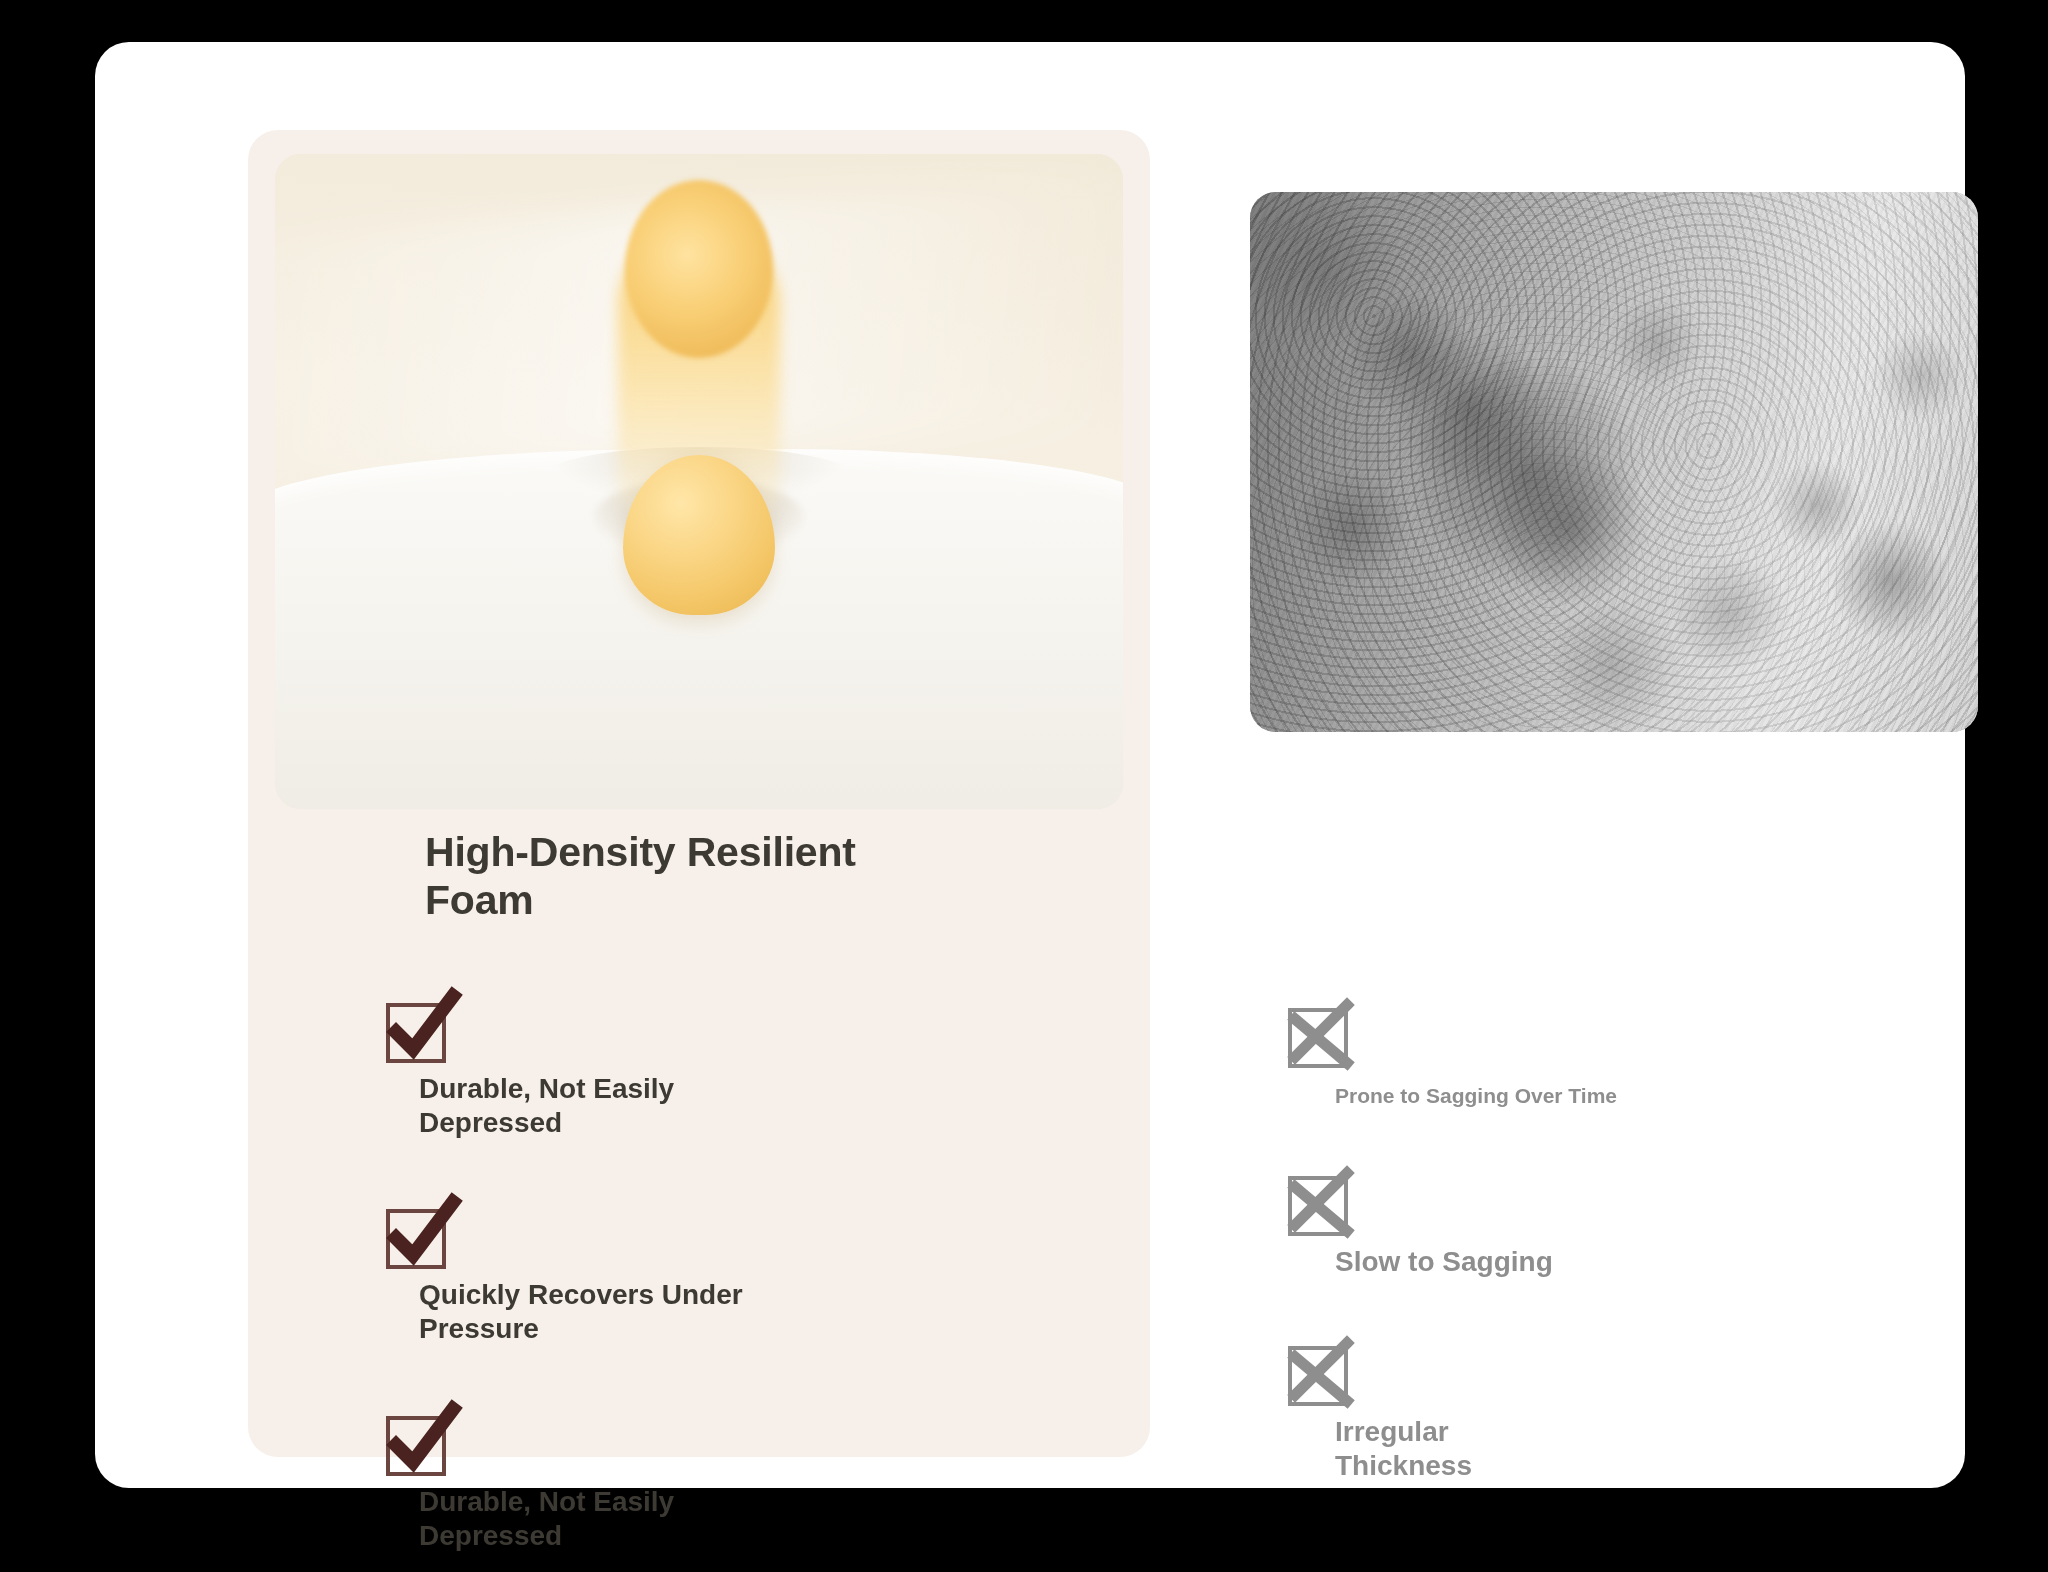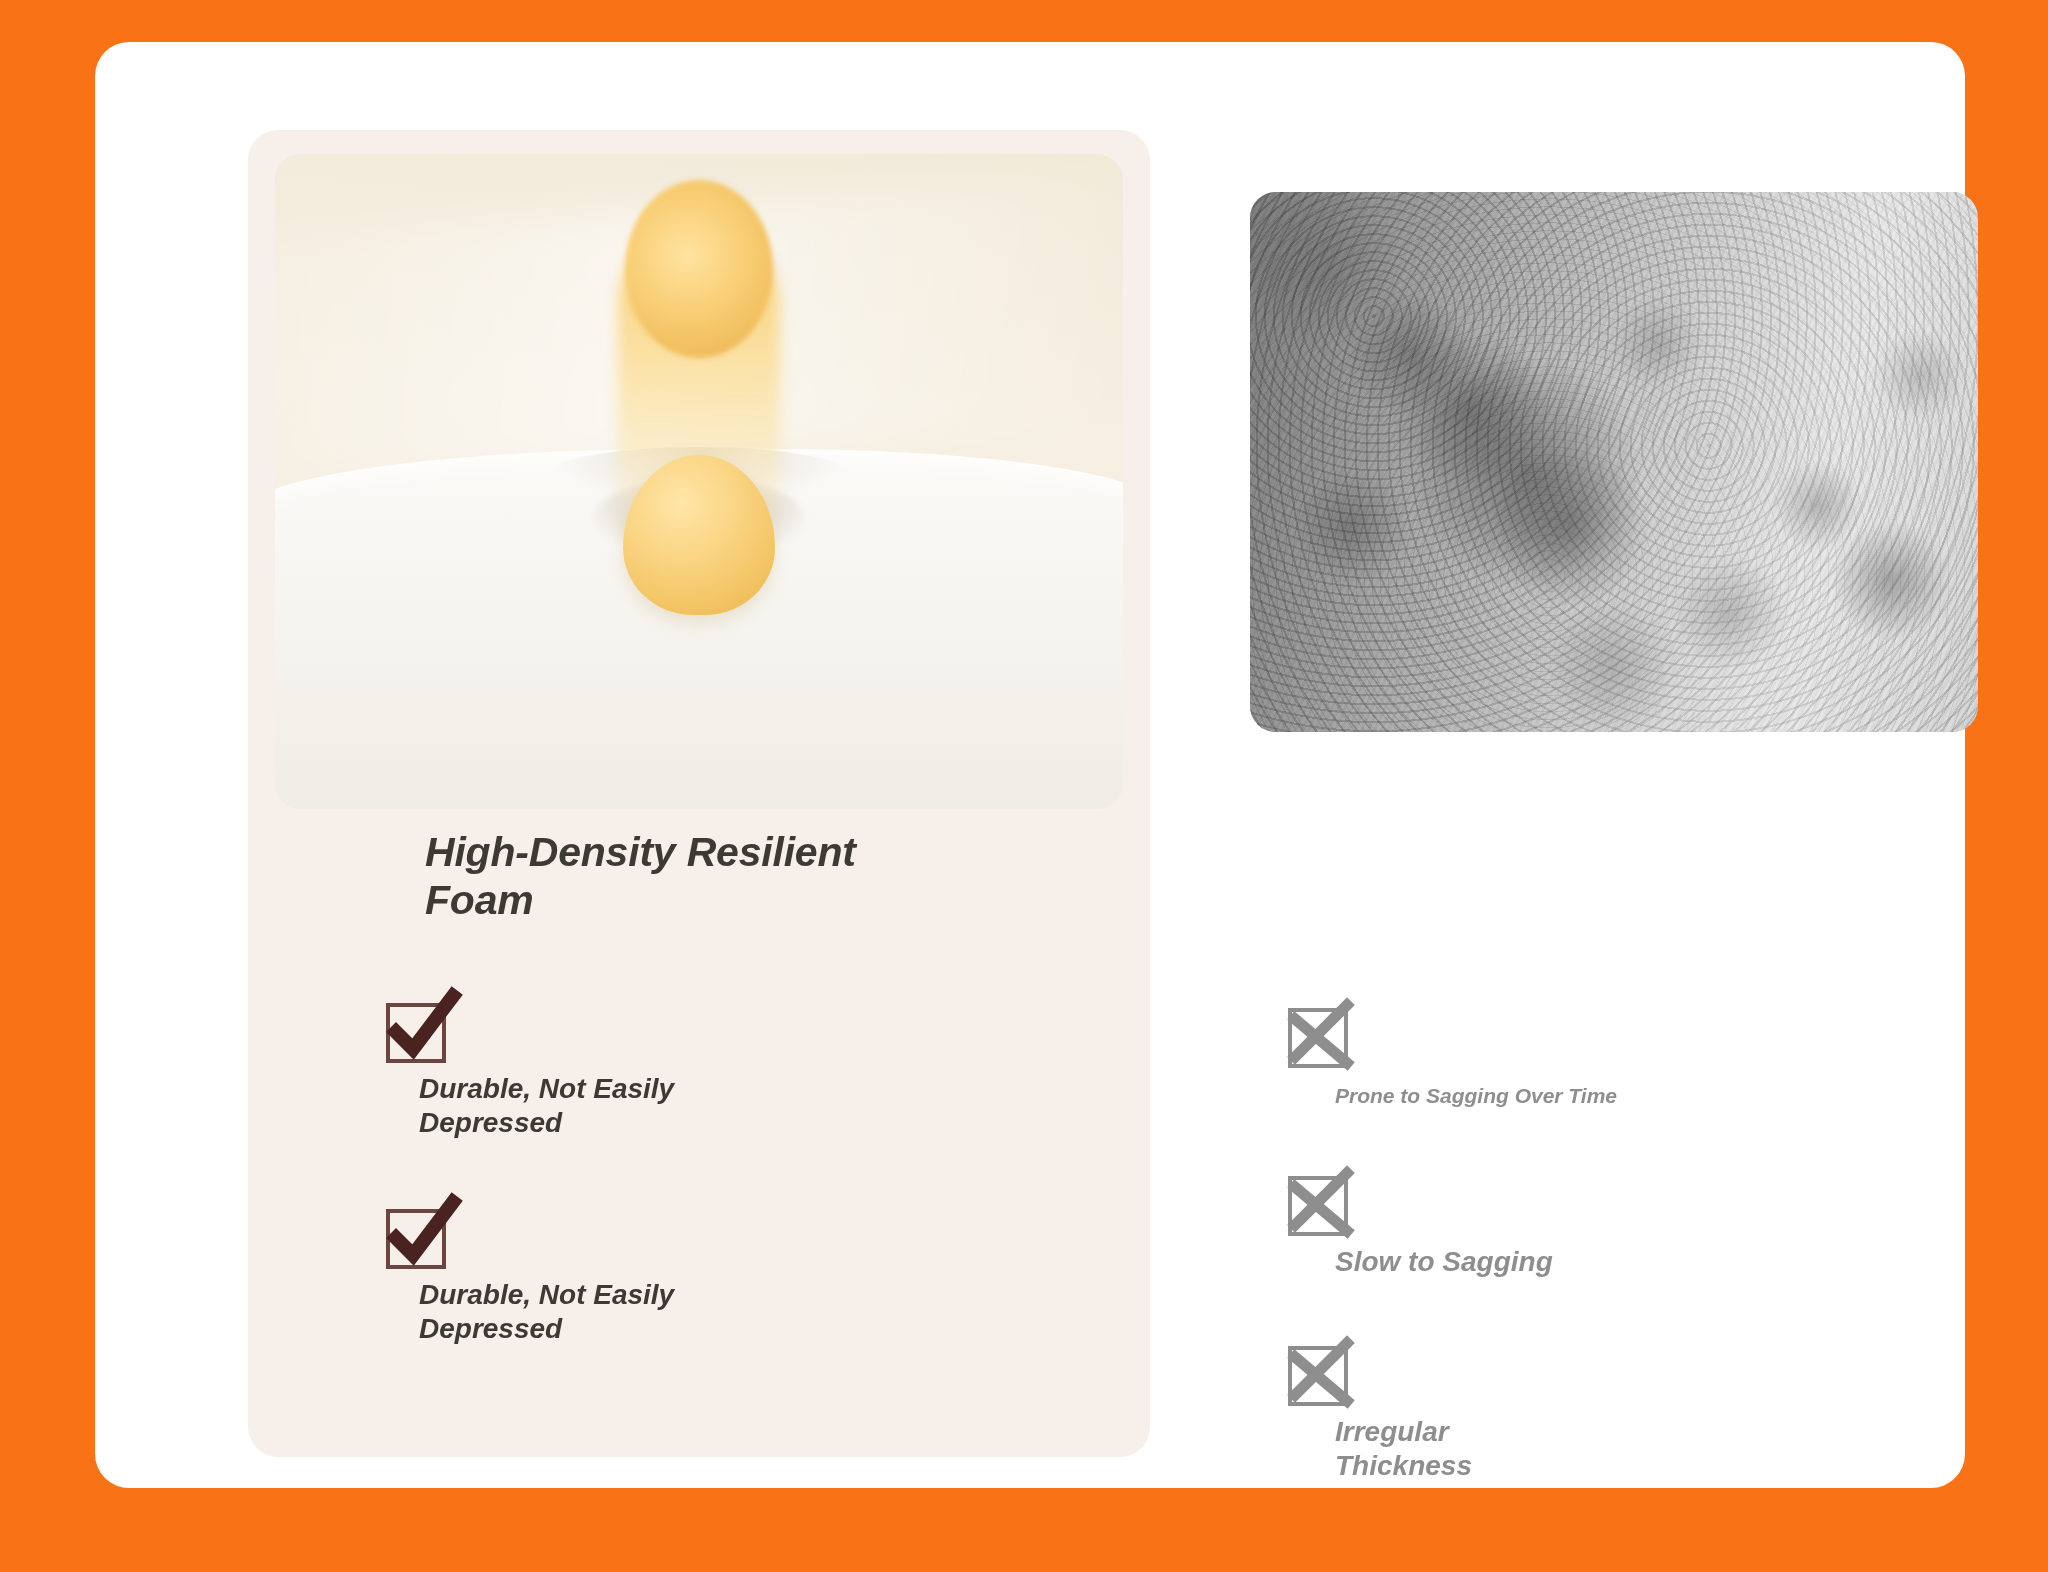--- a/index.html
+++ b/index.html
@@ -9,22 +9,21 @@
     height: 1572px;
     background: #f6f1ec;
     font-family: "Liberation Sans", sans-serif;
     overflow: hidden;
   }
 
   .page {
     position: relative;
     width: 2048px;
     height: 1572px;
-    background: #f97316;
-    font-style: italic;
+    background: #000000;
   }
 
   
   .panel {
     position: absolute;
     left: 95px;
     top: 42px;
     width: 1870px;
     height: 1446px;
     background: #ffffff;
@@ -267,20 +266,29 @@
       <div class="feature">
         <span class="icon-box">
           <svg width="72" height="72" viewBox="0 0 72 72">
             <rect x="5" y="13" width="56" height="56" fill="none" stroke="#6b4540" stroke-width="4"></rect>
             <path d="M13 40 L30 57 L70 4" fill="none" stroke="#4a2320" stroke-width="14" stroke-linecap="square" stroke-linejoin="miter"></path>
           </svg>
         </span>
         <span class="feature-text">Durable, Not Easily Depressed</span>
       </div>
 
+      <div class="feature">
+        <span class="icon-box">
+          <svg width="72" height="72" viewBox="0 0 72 72">
+            <rect x="5" y="13" width="56" height="56" fill="none" stroke="#6b4540" stroke-width="4"></rect>
+            <path d="M13 40 L30 57 L70 4" fill="none" stroke="#4a2320" stroke-width="14" stroke-linecap="square" stroke-linejoin="miter"></path>
+          </svg>
+        </span>
+        <span class="feature-text">Quickly Recovers Under Pressure</span>
+      </div>
 
       <div class="feature">
         <span class="icon-box">
           <svg width="72" height="72" viewBox="0 0 72 72">
             <rect x="5" y="13" width="56" height="56" fill="none" stroke="#6b4540" stroke-width="4"></rect>
             <path d="M13 40 L30 57 L70 4" fill="none" stroke="#4a2320" stroke-width="14" stroke-linecap="square" stroke-linejoin="miter"></path>
           </svg>
         </span>
         <span class="feature-text">Durable, Not Easily Depressed</span>
       </div>

